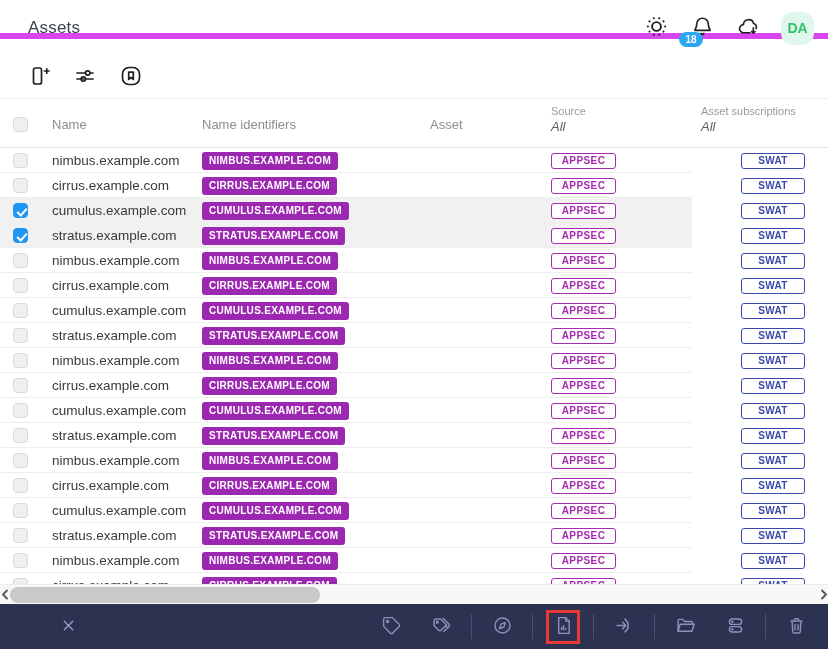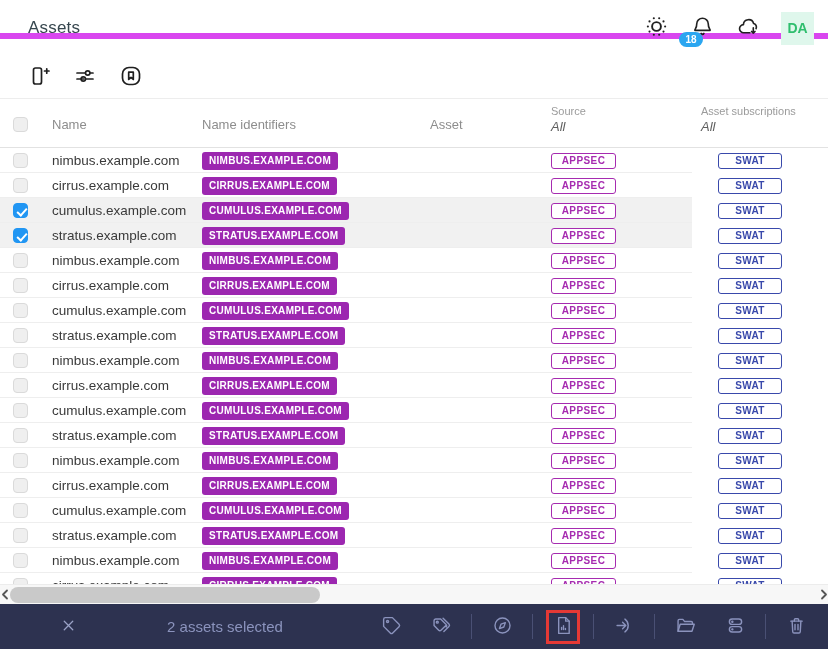--- a/index.html
+++ b/index.html
@@ -14,21 +14,21 @@
     font-weight:500; color:#37474f; letter-spacing:.2px; }
   .topbar-right { position:absolute; right:14px; top:0; height:56px;
     display:flex; align-items:center; gap:12px; }
   .icon-btn { position:relative; width:34px; height:34px; border:none; background:none;
     display:flex; align-items:center; justify-content:center; cursor:pointer; color:#212121; }
   .icon-btn svg { width:23px; height:23px; stroke:currentColor; fill:none;
     stroke-width:1.7; stroke-linecap:round; stroke-linejoin:round; }
   .notif-badge { position:absolute; left:-6px; bottom:-2px; min-width:24px; height:15px;
     background:var(--c-notif,#2ba6f0); color:#fff; font-size:10px; font-weight:bold;
     border-radius:8px; display:flex; align-items:center; justify-content:center; padding:0 5px; }
-  .avatar { width:33px; height:33px; border-radius:0; background:var(--c-avatar-bg,#dff7ec);
+  .avatar { width:33px; height:33px; border-radius:12px; background:var(--c-avatar-bg,#dff7ec);
     color:var(--c-avatar-tx,#2fbe6e); font-size:14px; font-weight:bold;
     display:flex; align-items:center; justify-content:center; margin-left:4px; }
 
   
   .toolbar { position:absolute; top:57px; left:0; width:828px; height:42px;
     background:#fff; border-bottom:1px solid #ededed; display:flex; align-items:center;
     padding-left:26px; gap:20px; }
   .tool-btn { width:26px; height:26px; border:none; background:none; color:#1f1f1f;
     display:flex; align-items:center; justify-content:center; cursor:pointer; }
   .tool-btn svg { width:24px; height:24px; stroke:currentColor; fill:none;
@@ -54,21 +54,21 @@
   .row.checked .cb::after { content:""; position:absolute; left:4.5px; top:1.5px; width:4px; height:8px;
     border:solid #fff; border-width:0 2px 2px 0; transform:rotate(42deg); }
   .asset-name { position:absolute; left:52px; top:5px; font-size:13.5px; color:#3a3a3a; }
   .ident-badge { position:absolute; left:202px; top:3.5px; height:18px; background:var(--c-ident,#9c27b0);
     color:#fff; font-size:10px; font-weight:bold; letter-spacing:.3px; border-radius:3px;
     display:inline-flex; align-items:center; padding:0 7px; }
   .pill { position:absolute; top:4.5px; height:16px; background:#fff; border-radius:3px;
     font-size:10px; font-weight:bold; letter-spacing:.4px;
     display:inline-flex; align-items:center; justify-content:center; }
   .src-badge { left:551px; width:65px; border:1px solid var(--c-src,#a62bb0); color:var(--c-src,#a62bb0); }
-  .sub-badge { left:718px; width:64px; border:1px solid var(--c-sub,#3949ab); color:var(--c-sub,#3949ab); }
+  .sub-badge { left:741px; width:64px; border:1px solid var(--c-sub,#3949ab); color:var(--c-sub,#3949ab); }
 
   
   .hscroll { position:absolute; top:584px; left:0; width:828px; height:20px; background:#f7f7f7;
     border-top:1px solid #ececec; }
   .hs-arrow { position:absolute; top:0; width:9px; height:20px; border:none; background:none; color:#555;
     display:flex; align-items:center; justify-content:center; cursor:pointer; padding:0; }
   .hs-arrow svg { width:8px; height:11px; stroke:currentColor; fill:none; stroke-width:1.8;
     stroke-linecap:round; stroke-linejoin:round; }
   .hs-left { left:0; } .hs-right { right:0; }
   .hs-thumb { position:absolute; left:10px; top:2px; width:310px; height:16px;
@@ -346,21 +346,20 @@
   </div>
 
   <div class="selbar">
     <button class="close-btn">
       <span>
         <svg viewBox="0 0 24 24">
             <path d="M6 6l12 12M18 6L6 18"></path>
           </svg>
       </span>
     </button>
-    <div class="sel-msg">2 assets selected</div>
     <div class="sel-actions">
       <button class="act-btn">
         <span>
           <svg viewBox="0 0 24 24">
               <path d="M20.6 13.4L13.4 20.6a2 2 0 0 1-2.8 0L3 13V5a2 2 0 0 1 2-2h8l7.6 7.6a2 2 0 0 1 0 2.8z"></path>
               <circle cx="7.5" cy="7.5" r="1.2"></circle>
             </svg>
         </span>
       </button>
       <button class="act-btn">

